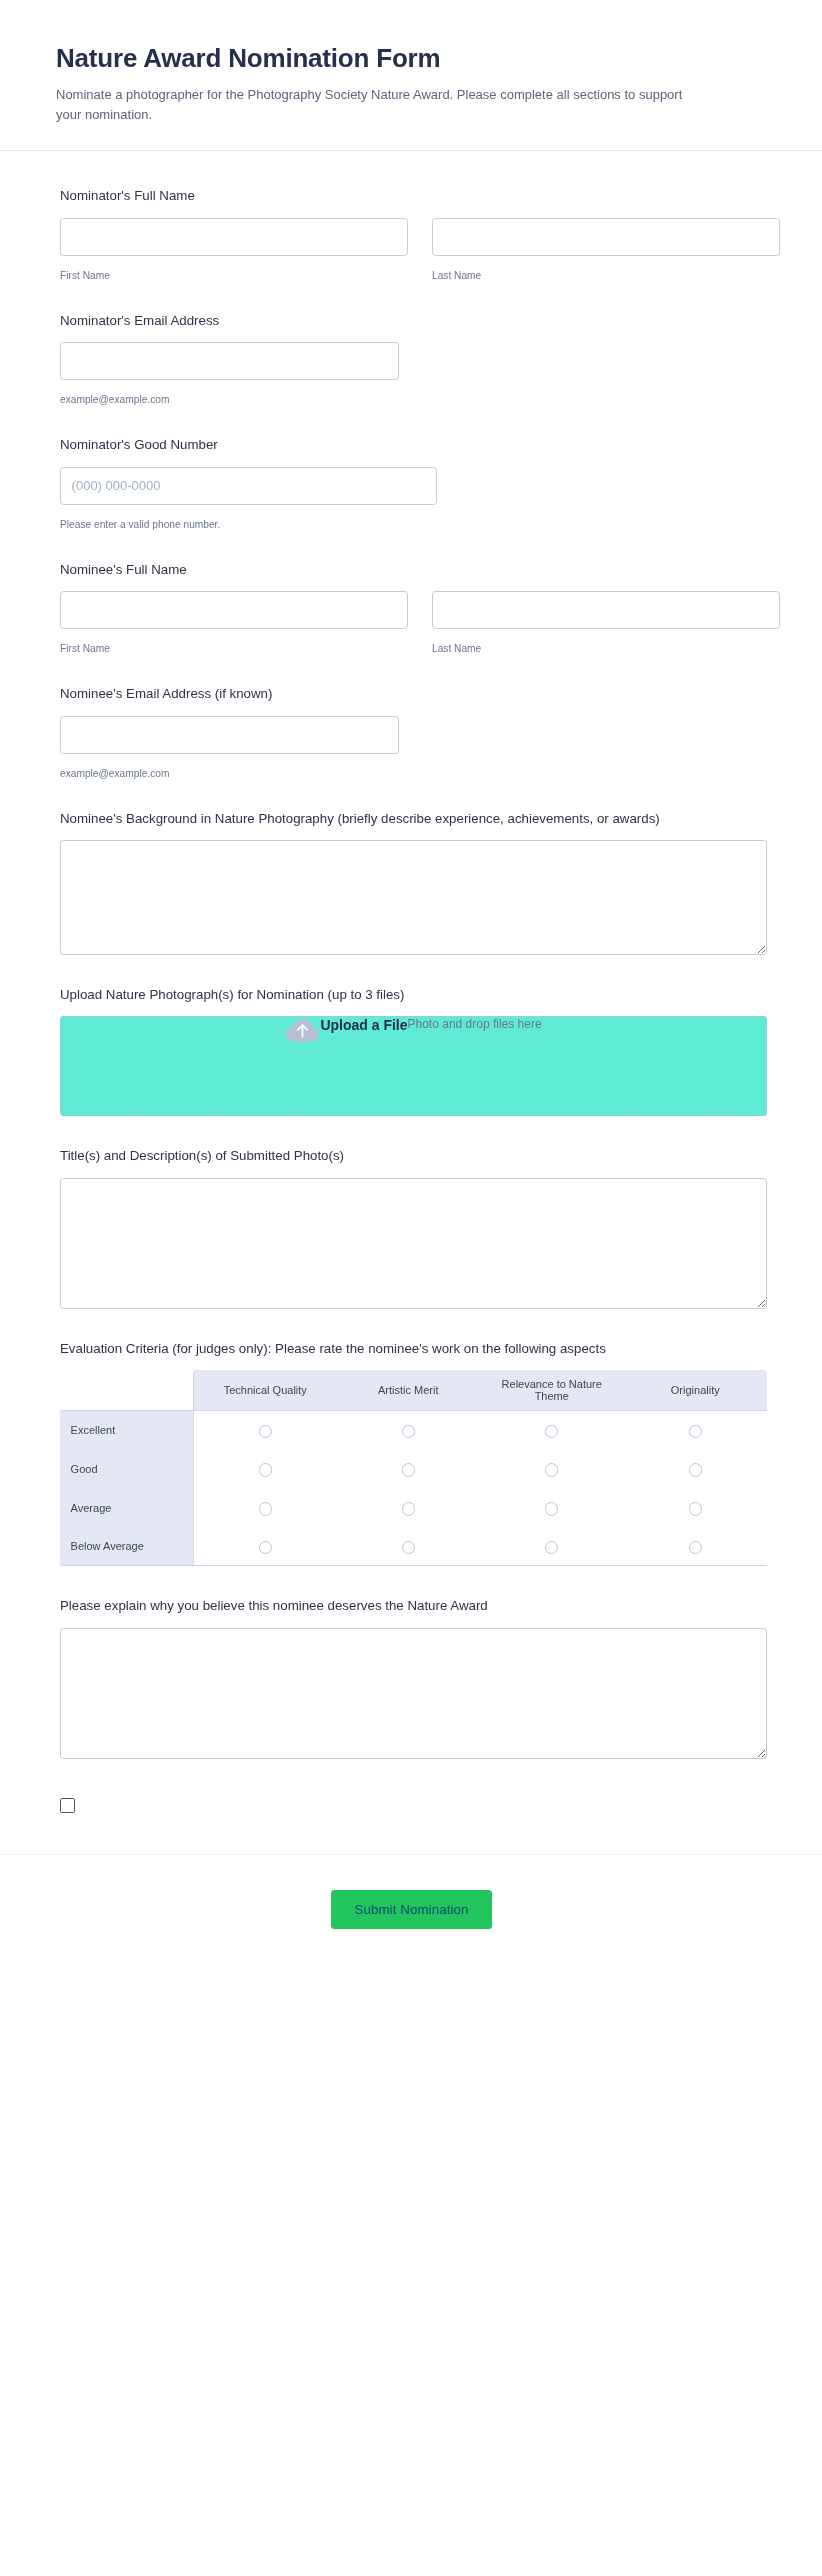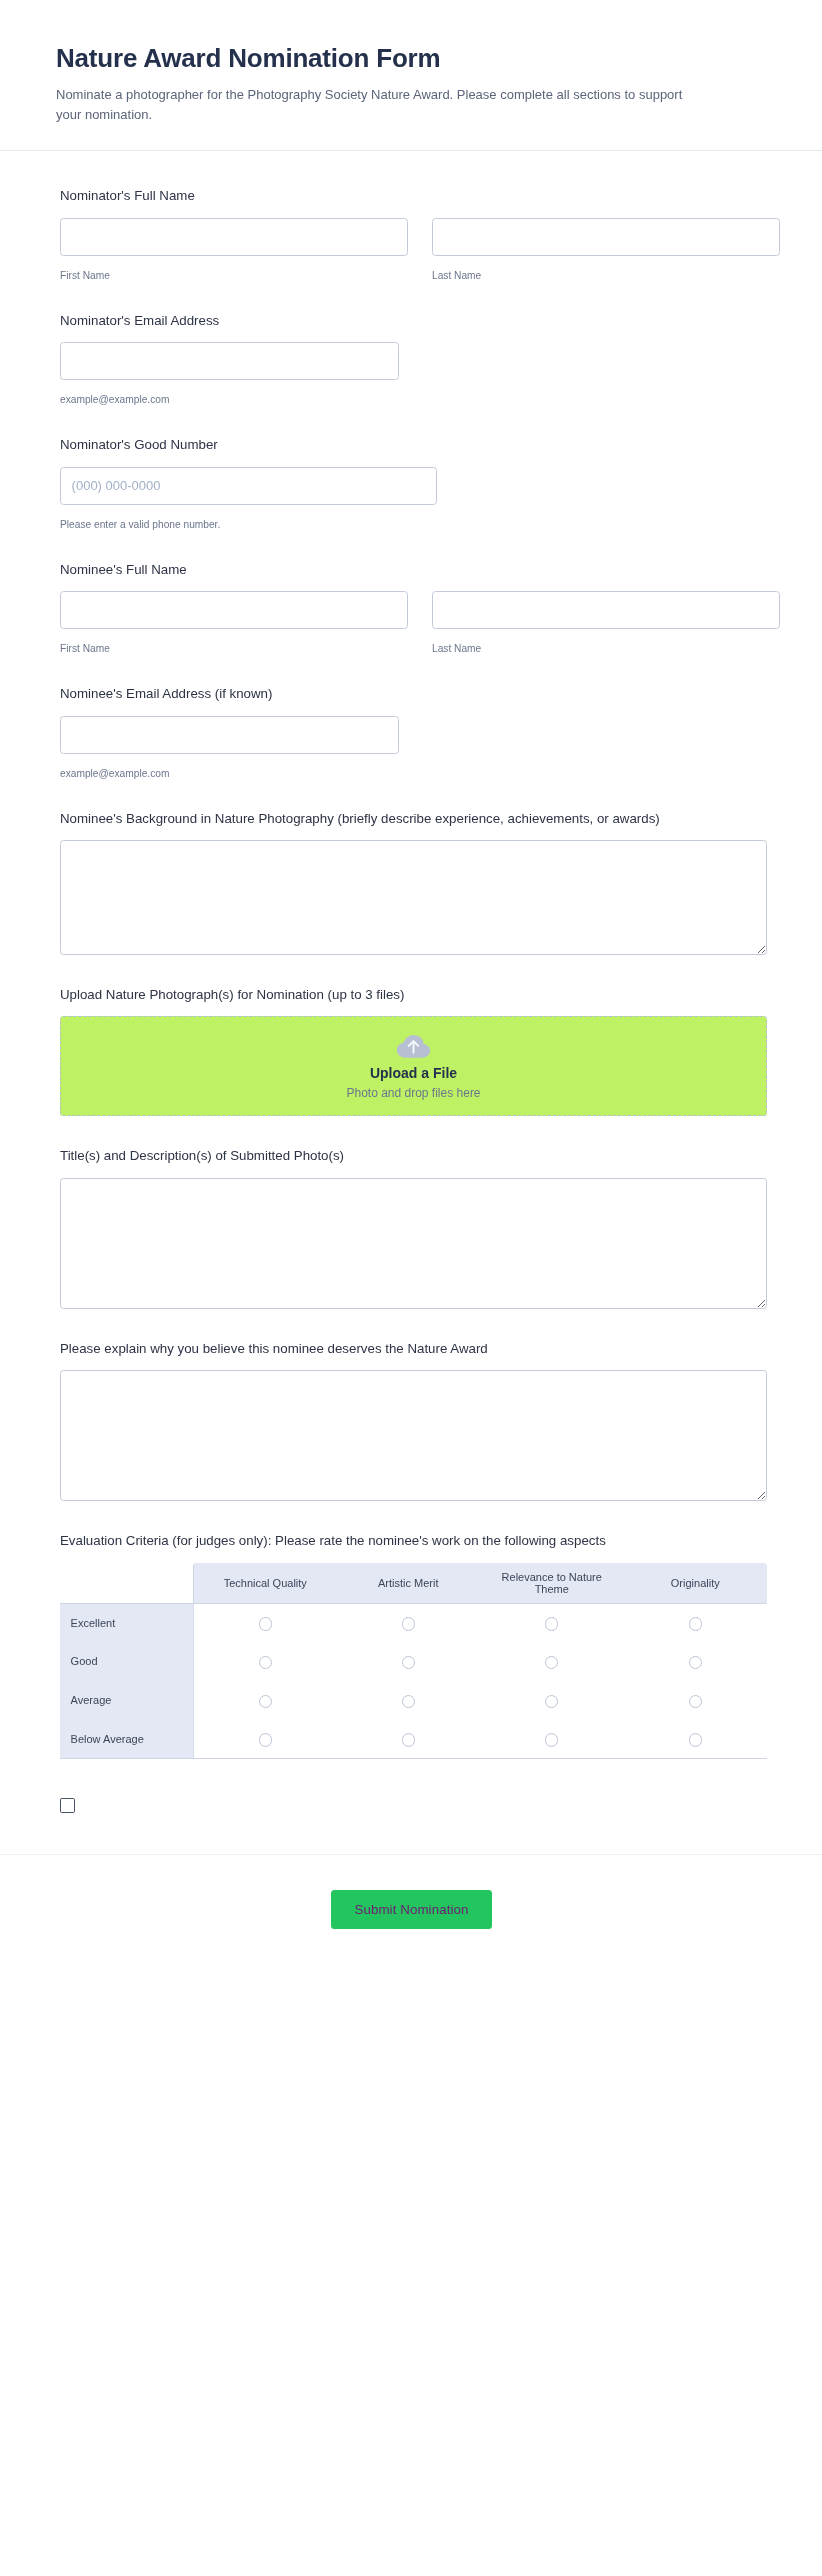--- a/index.html
+++ b/index.html
@@ -116,24 +116,23 @@
   .ta.bg { height: 115px; }
   .ta.titles { height: 131px; }
   .ta.why { height: 131px; }
 
   
   .uploader {
     width: 100%;
     height: 100px;
     border: 0.9px dashed #b6bfd1;
     border-radius: 3.5px;
-    background: #bef264;
+    background: #5eead4;
     display: flex;
-    flex-direction: column;
-    align-items: center;
+    flex-direction: row;
     justify-content: center;
     cursor: pointer;
   }
   .cloud-icon { margin-bottom: 5.3px; line-height: 0; }
   .upload-title {
     font-size: 14px;
     font-weight: bold;
     color: #25314c;
     margin-bottom: 5.3px;
   }
@@ -235,21 +234,21 @@
   }
 
   
   .form-footer {
     border-top: 0.9px solid #eceff6;
     padding: 35px 0 53px 0;
     text-align: center;
   }
   .submit-btn {
     background: #22c55e;
-    color: #701a75;
+    color: #0c4a6e;
     border: none;
     border-radius: 3.5px;
     font-family: "Liberation Sans", sans-serif;
     font-size: 13.3px;
     font-weight: normal;
     padding: 0 23px;
     height: 39px;
     cursor: pointer;
     letter-spacing: 0.1px;
   }
@@ -328,25 +327,20 @@
           </svg>
         </span>
         <div class="upload-title">Upload a File</div>
         <div class="upload-hint">Photo and drop files here</div>
       </div>
     </div>
 
     <div class="field-block">
       <span class="field-label">Title(s) and Description(s) of Submitted Photo(s)</span>
       <textarea class="ta titles" style=""></textarea>
-    </div>
-
-    <div class="field-block">
-      <span class="field-label">Please explain why you believe this nominee deserves the Nature Award</span>
-      <textarea class="ta why" style=""></textarea>
     </div>
 
     <div class="field-block">
       <span class="field-label">Evaluation Criteria (for judges only): Please rate the nominee's work on the following aspects</span>
       <div class="matrix-wrap">
         <table class="matrix">
           <thead>
             <tr>
               <th class="mx-corner"></th>
               <th class="mx-head first">Technical Quality</th>
@@ -382,20 +376,25 @@
               <td class="mx-cell firstcol"><span class="radio-dot"></span></td>
               <td class="mx-cell"><span class="radio-dot"></span></td>
               <td class="mx-cell"><span class="radio-dot"></span></td>
               <td class="mx-cell"><span class="radio-dot"></span></td>
             </tr>
           </tbody>
         </table>
       </div>
     </div>
 
+    <div class="field-block">
+      <span class="field-label">Please explain why you believe this nominee deserves the Nature Award</span>
+      <textarea class="ta why" style=""></textarea>
+    </div>
+
     <div class="consent">
       <span class="cb"></span>
     </div>
 
   </div>
 
   <div class="form-footer">
     <button class="submit-btn">Submit Nomination</button>
   </div>
 

